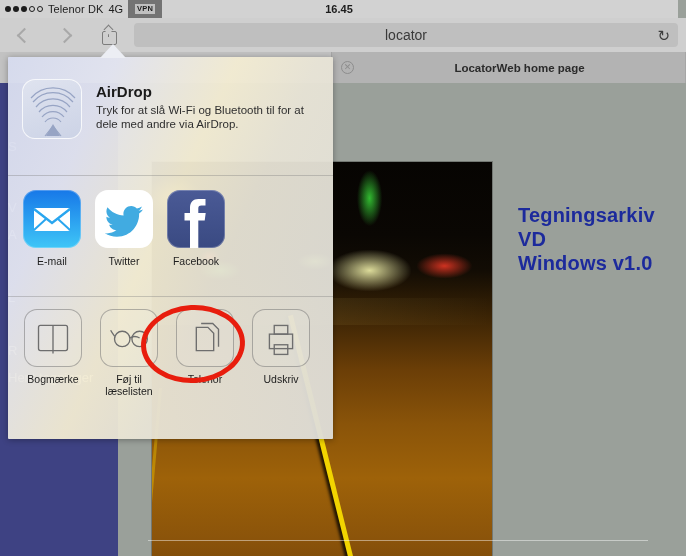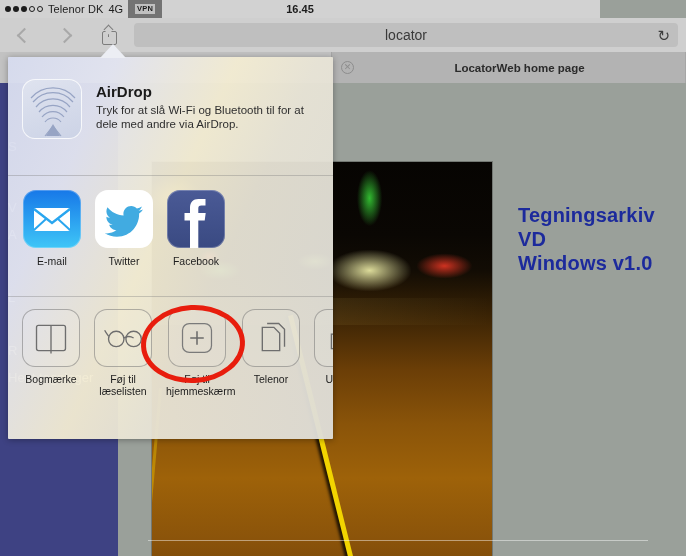--- a/index.html
+++ b/index.html
@@ -11,21 +11,21 @@
   }
   #screen {
     position: relative;
     width: 686px; height: 556px;
     overflow: hidden;
   }
 
   
   .statusbar {
     position: absolute; top: 0; left: 0;
-    width: 600px; height: 18px;
+    width: 678px; height: 18px;
     background: #d2d2d2;
     display: flex; align-items: center;
     font-size: 11px; color: #1c1c1c;
   }
   .sb-left { display: flex; align-items: center; gap: 5px; padding-left: 5px; }
   .dots { display: flex; align-items: center; gap: 2px; }
   .dot { width: 6px; height: 6px; border-radius: 50%; background: #1c1c1c; }
   .dot.open { background: transparent; border: 1px solid #1c1c1c; width: 6px; height: 6px; }
   .carrier { font-size: 11px; letter-spacing: .1px; }
   .net { font-size: 11px; }
@@ -451,32 +451,20 @@
               <circle cx="22" cy="30" r="8"></circle>
               <circle cx="40" cy="30" r="8"></circle>
               <path d="M30 29 q5 -3 10 0"></path>
               <path d="M14 27 q-3 -4 -4 -6"></path>
             </g>
           </svg>
         </div>
         <div class="action-label">Føj til læselisten</div>
       </div>
 
-      <div class="action">
-        <div class="action-icon">
-          <svg viewBox="0 0 58 58" width="56" height="56">
-            <rect x="14" y="14" width="30" height="30" rx="7" fill="none" stroke="#7a7a7a" stroke-width="1.3"></rect>
-            <g stroke="#6b6b6b" stroke-width="1.6">
-              <line x1="22" y1="29" x2="36" y2="29"></line>
-              <line x1="29" y1="22" x2="29" y2="36"></line>
-            </g>
-          </svg>
-        </div>
-        <div class="action-label">Føj til hjemmeskærm</div>
-      </div>
 
       <div class="action">
         <div class="action-icon">
           <svg viewBox="0 0 58 58" width="56" height="56">
             <g fill="none" stroke="#6e6e6e" stroke-width="1.4">
               <path d="M20 18 h12 l6 6 v18 h-18 z"></path>
               <path d="M25 14 h12 l6 6 v18"></path>
             </g>
           </svg>
         </div>

